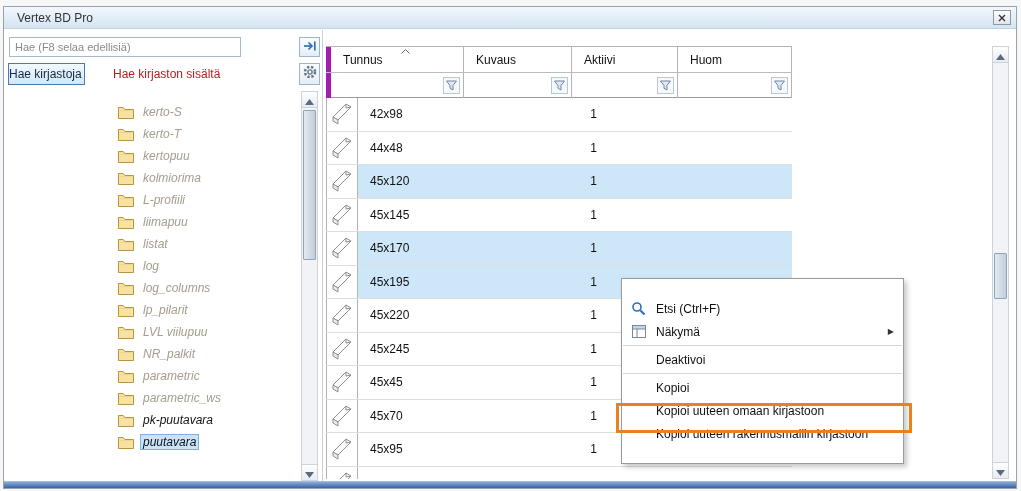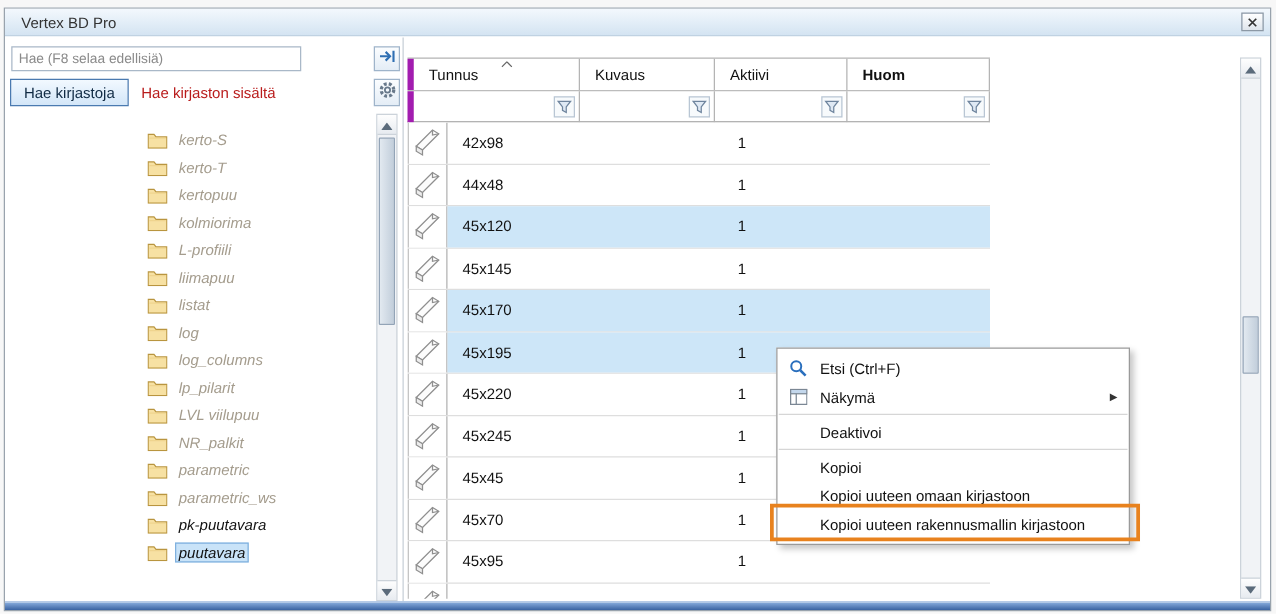--- a/index.html
+++ b/index.html
@@ -40,21 +40,21 @@
     border: 1px solid #9fb4ca; background: linear-gradient(#fbfdff,#e4edf6);
     display: flex; align-items: center; justify-content: center; cursor: default;
   }
   .go-btn   { left: 295px; top: 30px; }
   .gear-btn { left: 295px; top: 56px; height: 22px; }
   .tab {
     position: absolute; top: 56px; height: 22px; display: flex; align-items: center;
     font-size: 12px; cursor: default;
   }
   .tab.active {
-    left: 4px; width: 95px; justify-content: center;
+    left: 4px; width: 77px; 
     border: 1px solid var(--tab-active-border,#4a7ab0);
     background: linear-gradient(#f2f9ff,#d3e6f8); color: #102a43;
   }
   .tab.plain { left: 109px; color: #b91c1c; }
   .tree {
     position: absolute; left: 2px; top: 84px; width: 295px; height: 390px;
     overflow: hidden; padding-top: 10px; background: #fff;
   }
   .tree-item { height: 22px; display: flex; align-items: center; padding-left: 112px; font-size: 12px; font-style: italic; }
   .tree-item .ticon { width: 16px; height: 13px; margin-right: 6px; flex: none; display: flex; }
@@ -86,21 +86,21 @@
   .thead {
     position: absolute; left: 322px; top: 39px; width: 466px; height: 52px;
     border-top: 1px solid #b4b4b4; border-bottom: 1px solid #9a9a9a;
     font-size: 12px; background: #fff;
   }
   .hrow1 { position: absolute; left: 0; top: 0; height: 25px; display: flex; width: 100%; }
   .hrow2 { position: absolute; left: 0; top: 25px; height: 26px; display: flex; width: 100%; border-top: 1px solid #bcbcbc; }
   .hcell, .fcell { border-right: 1px solid #b4b4b4; position: relative; }
   .hcell { display: flex; align-items: center; padding-left: 12px; }
   .hcell:first-child, .fcell:first-child { border-left: 5px solid #a21caf; }
-  .w1 { width: 138px; } .w2 { width: 108px; align-items: center; } .w3 { width: 106px; } .w4 { width: 114px; font-weight: bold; }
+  .w1 { width: 138px; } .w2 { width: 108px; align-items: center; } .w3 { width: 106px; } .w4 { width: 114px; }
   .sortcaret { position: absolute; left: 70px; top: 2px; line-height: 0; }
   .funnel {
     position: absolute; right: 3px; top: 4px; width: 17px; height: 17px;
     border: 1px solid #b9c6d4; background: #f7fafc;
     display: flex; align-items: center; justify-content: center; cursor: default;
   }
   .tbody { position: absolute; left: 322px; top: 91px; width: 666px; height: 381px; overflow: hidden; background: #fff; }
   .trow { width: 466px; height: 33.5px; display: flex; border-bottom: 1px solid #dedede; font-size: 12px; }
   .icell {
     width: 32px; height: 100%; border-left: 1px solid #b2b2b2; border-right: 1px solid #b2b2b2;
@@ -111,21 +111,21 @@
   .c { display: flex; align-items: center; overflow: hidden; white-space: nowrap; }
   .c-tunnus { width: 106px; padding-left: 12px; }
   .c-kuvaus { width: 108px; }
   .c-aktiivi { width: 106px; padding-left: 8px; }
   .c-huom   { width: 114px; }
   
   .cmenu {
     position: absolute; left: 617px; top: 271px; width: 283px;
     background: #fff; border: 1px solid #9a9a9a;
     box-shadow: 3px 3px 5px rgba(0,0,0,0.22);
-    padding: 4px 0; font-size: 12px; z-index: 50;
+    padding: 18px 0; font-size: 12px; z-index: 50;
   }
   .mitem { position: relative; height: 23px; display: flex; align-items: center; padding-left: 34px; color: #111; cursor: default; }
   .micon { position: absolute; left: 8px; width: 17px; height: 17px; display: flex; align-items: center; justify-content: center; }
   .marrow { position: absolute; right: 9px; font-size: 8px; color: #333; line-height: 1; }
   .msep { height: 1px; background: #d6d6d6; margin: 2px 1px; }
   
   .annotation {
     position: absolute; left: 612px; top: 396px; width: 296px; height: 30px;
     border: 3px solid var(--annotation-orange,#e8821e); z-index: 60; pointer-events: none;
   }

